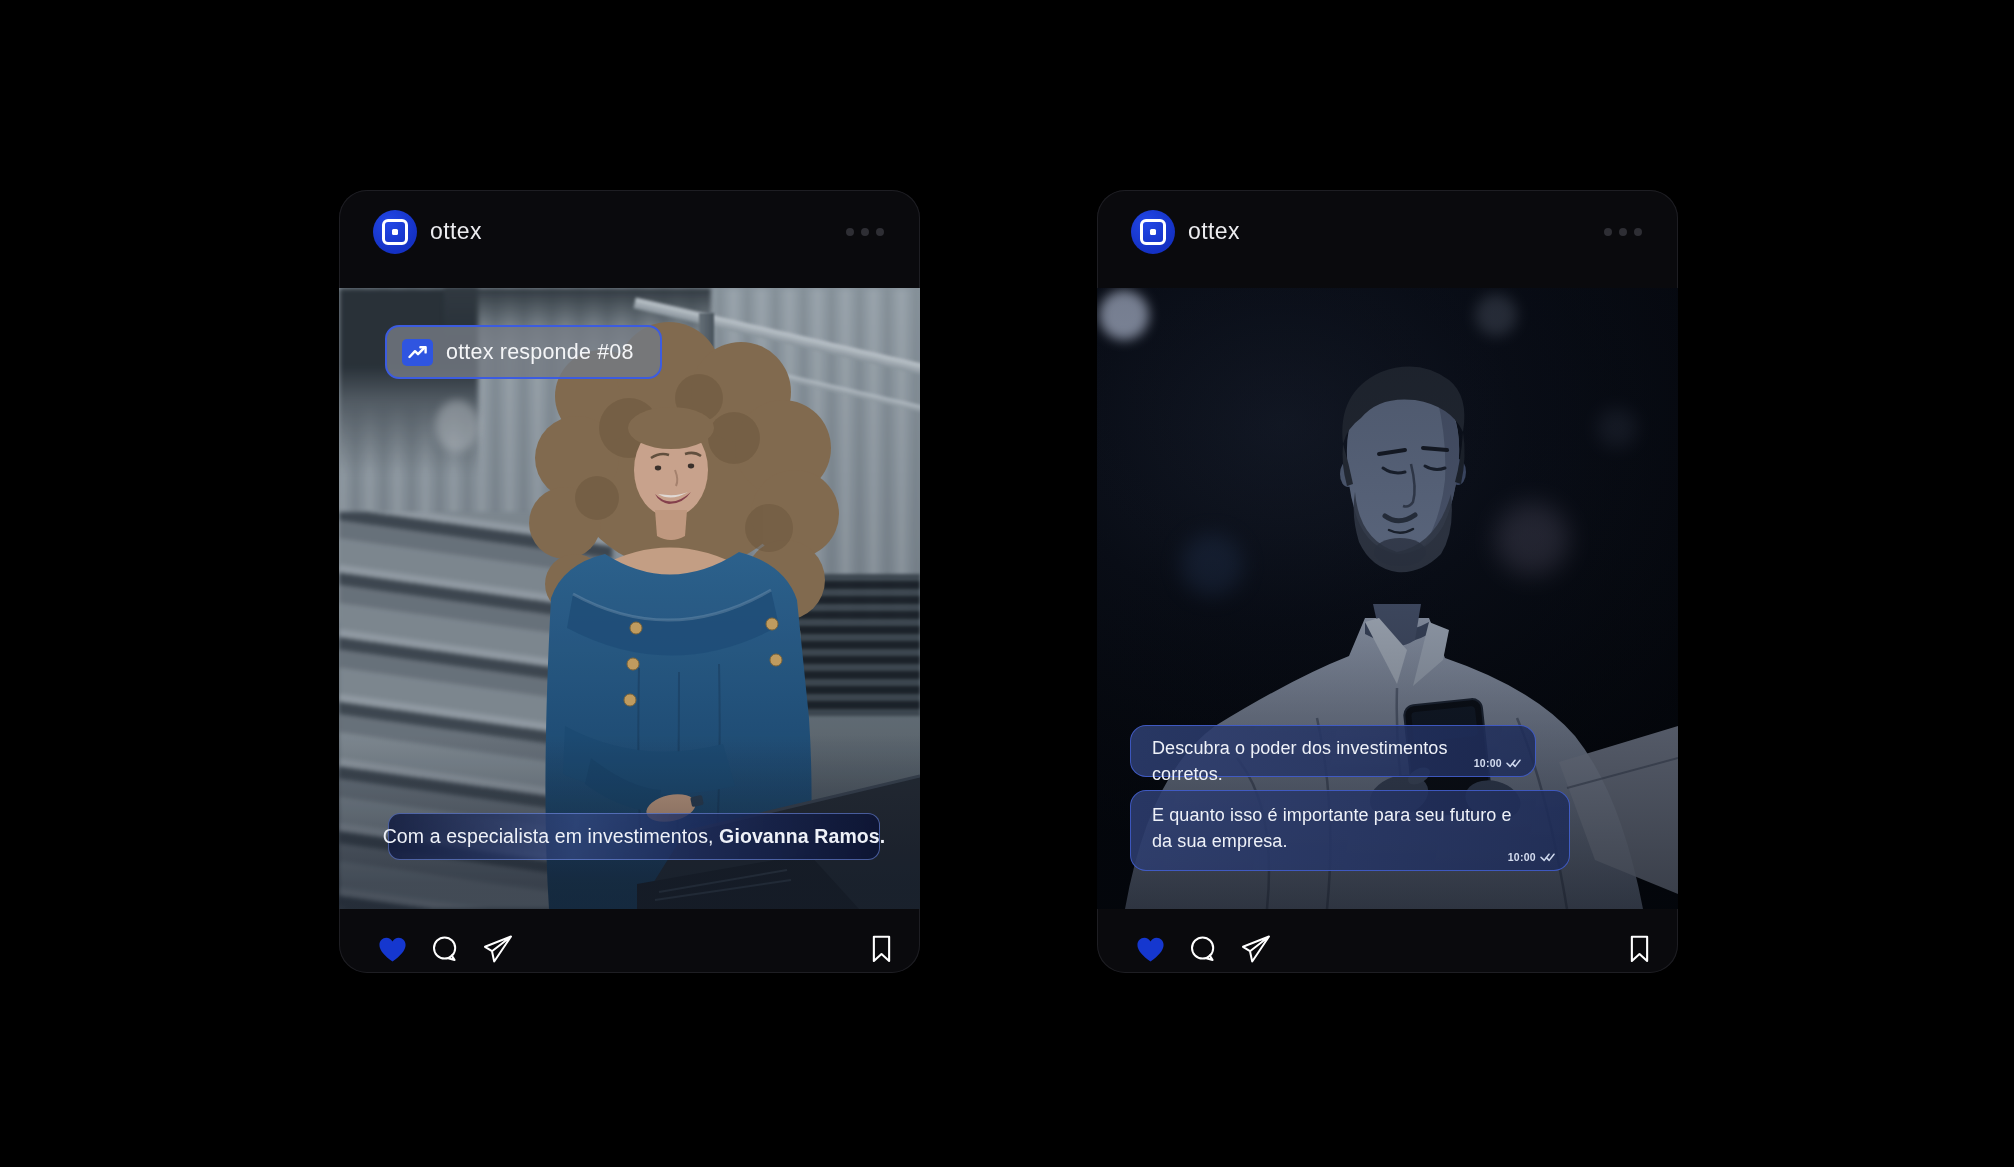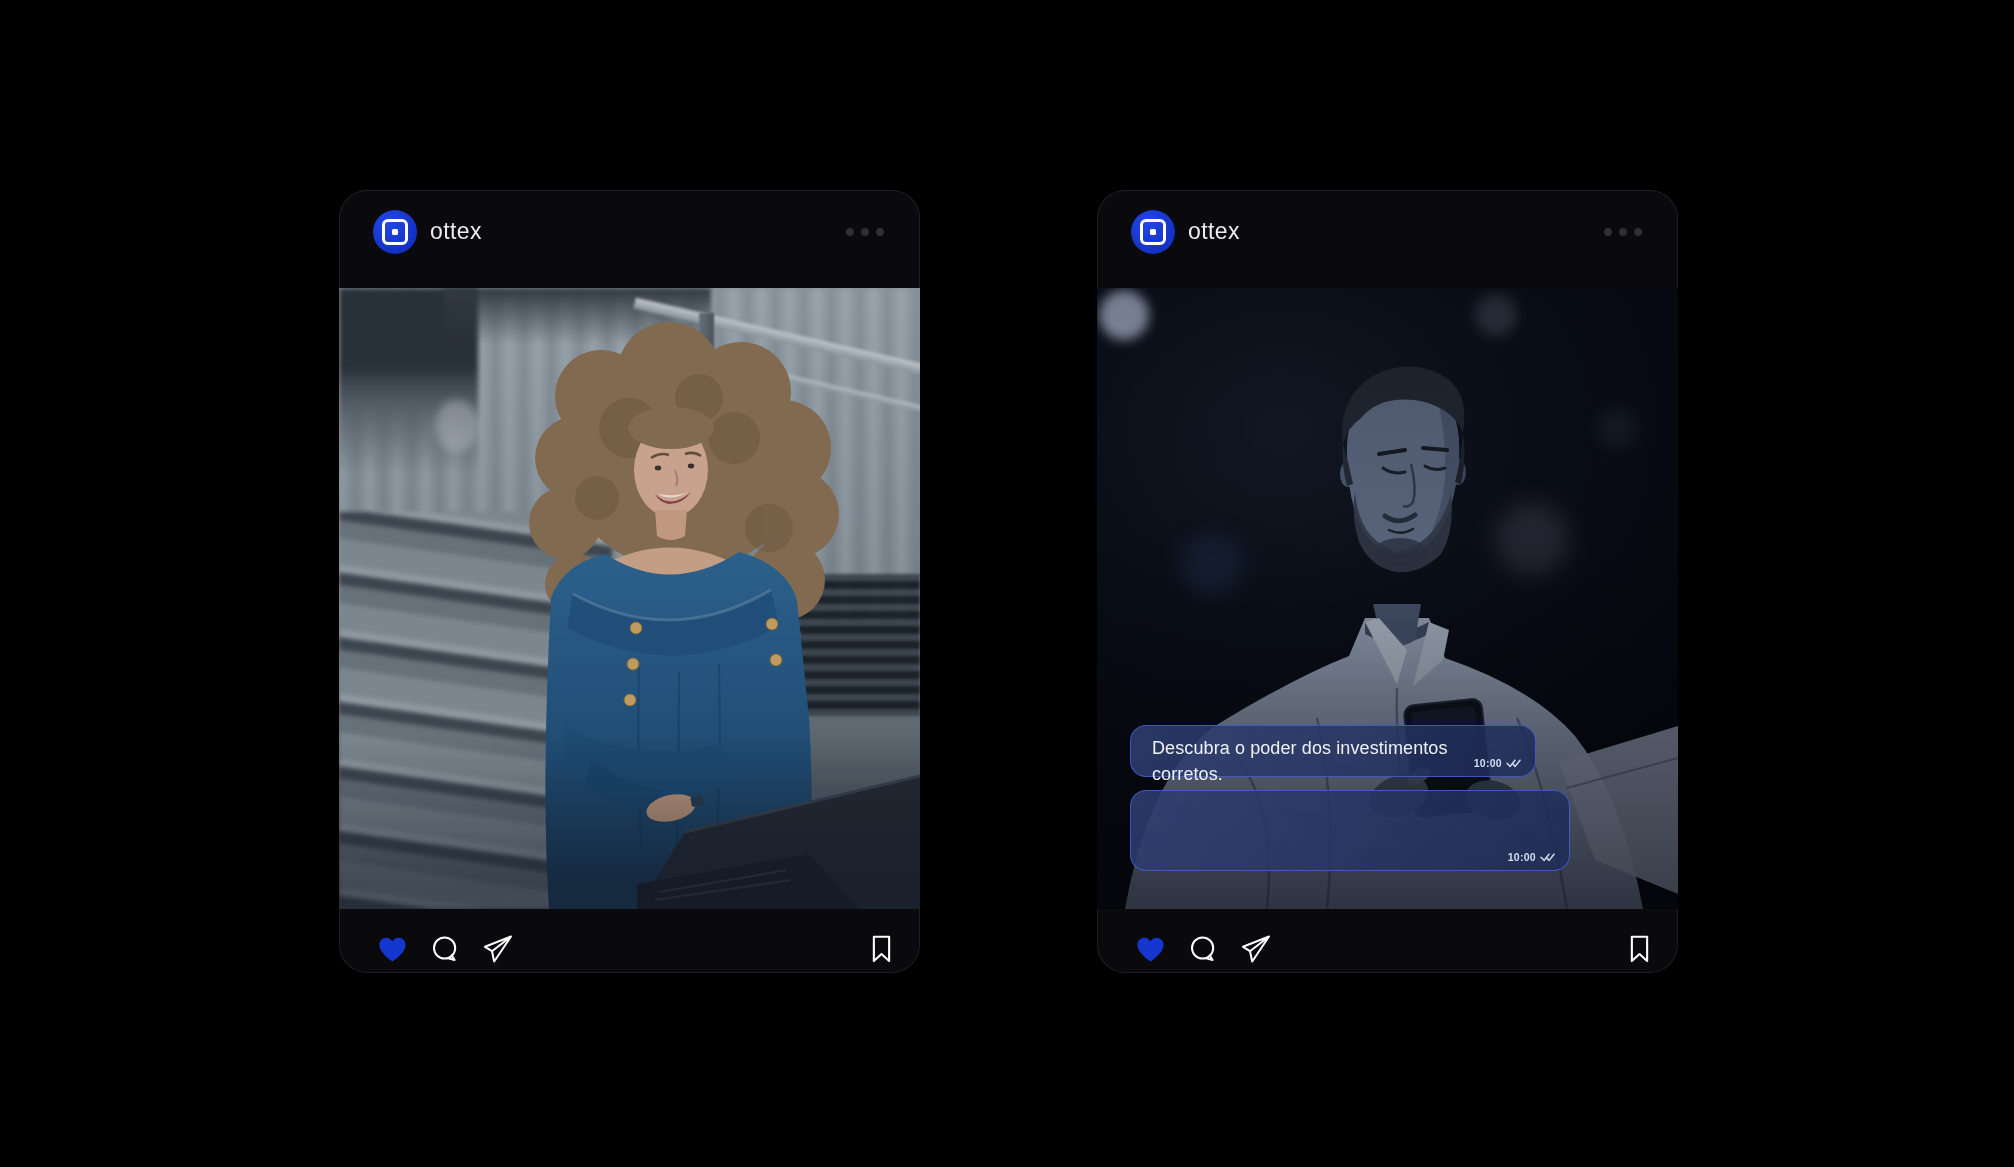--- a/index.html
+++ b/index.html
@@ -188,21 +188,33 @@
         <path d="M298 596 L470 566 L520 621 L298 621 Z" fill="#151a21"></path>
         <g stroke="#333b46" stroke-width="2" fill="none">
           <path d="M320 604 L448 582"></path>
             <path d="M316 612 L452 592"></path>
         </g>
       </svg>
 
       <div class="layer pl-shadow"></div>
       <div class="layer pl-tint"></div>
 
-
+      <div class="badge">
+        <span class="badge-icon">
+          <svg width="20" height="14" viewBox="0 0 20 14" fill="none">
+            <path d="M1.5 12 L7 6.2 L10 9.2 L16.5 2.6" stroke="#fff" stroke-width="2.4" stroke-linecap="round" stroke-linejoin="round"></path>
+            <path d="M12.4 2.2 L17.6 2.2 L17.6 7.4" stroke="#fff" stroke-width="2.4" stroke-linecap="round" stroke-linejoin="round"></path>
+          </svg>
+        </span>
+        <span class="badge-label">ottex responde #08</span>
+      </div>
+
+      <div class="caption-pill">
+        <span class="caption-text"><span>Com a especialista em investimentos, </span><b>Giovanna Ramos.</b></span>
+      </div>
     </div>
 
     <div class="card-footer">
       <button class="icon-btn">
         <svg width="31" height="28" viewBox="0 0 32 28">
           <path d="M16 27 C8 21 2.5 15.5 2.5 9.8 C2.5 5.6 5.8 2.5 9.6 2.5 C12.3 2.5 14.7 4 16 6.3 C17.3 4 19.7 2.5 22.4 2.5 C26.2 2.5 29.5 5.6 29.5 9.8 C29.5 15.5 24 21 16 27 Z" fill="#1537cf"></path>
         </svg>
       </button>
       <button class="icon-btn">
         <svg width="30" height="30" viewBox="0 0 30 30" fill="none">
@@ -302,20 +314,21 @@
         <div class="bubble-meta">
           <span class="bubble-time">10:00</span>
           <svg width="15" height="10" viewBox="0 0 15 10" fill="none">
             <path d="M1 5.2 L4.2 8.4 L9 2.2" stroke="#cfd9ee" stroke-width="1.5" stroke-linecap="round" stroke-linejoin="round"></path>
             <path d="M6.4 5.6 L9.2 8.4 L14 2.2" stroke="#cfd9ee" stroke-width="1.5" stroke-linecap="round" stroke-linejoin="round"></path>
           </svg>
         </div>
       </div>
 
       <div class="chat-bubble bubble-2">
+        <div class="bubble-text" style="max-width:372px;">E quanto isso é importante para seu futuro e da sua empresa.</div>
         <div class="bubble-meta">
           <span class="bubble-time">10:00</span>
           <svg width="15" height="10" viewBox="0 0 15 10" fill="none">
             <path d="M1 5.2 L4.2 8.4 L9 2.2" stroke="#cfd9ee" stroke-width="1.5" stroke-linecap="round" stroke-linejoin="round"></path>
             <path d="M6.4 5.6 L9.2 8.4 L14 2.2" stroke="#cfd9ee" stroke-width="1.5" stroke-linecap="round" stroke-linejoin="round"></path>
           </svg>
         </div>
       </div>
     </div>
 

